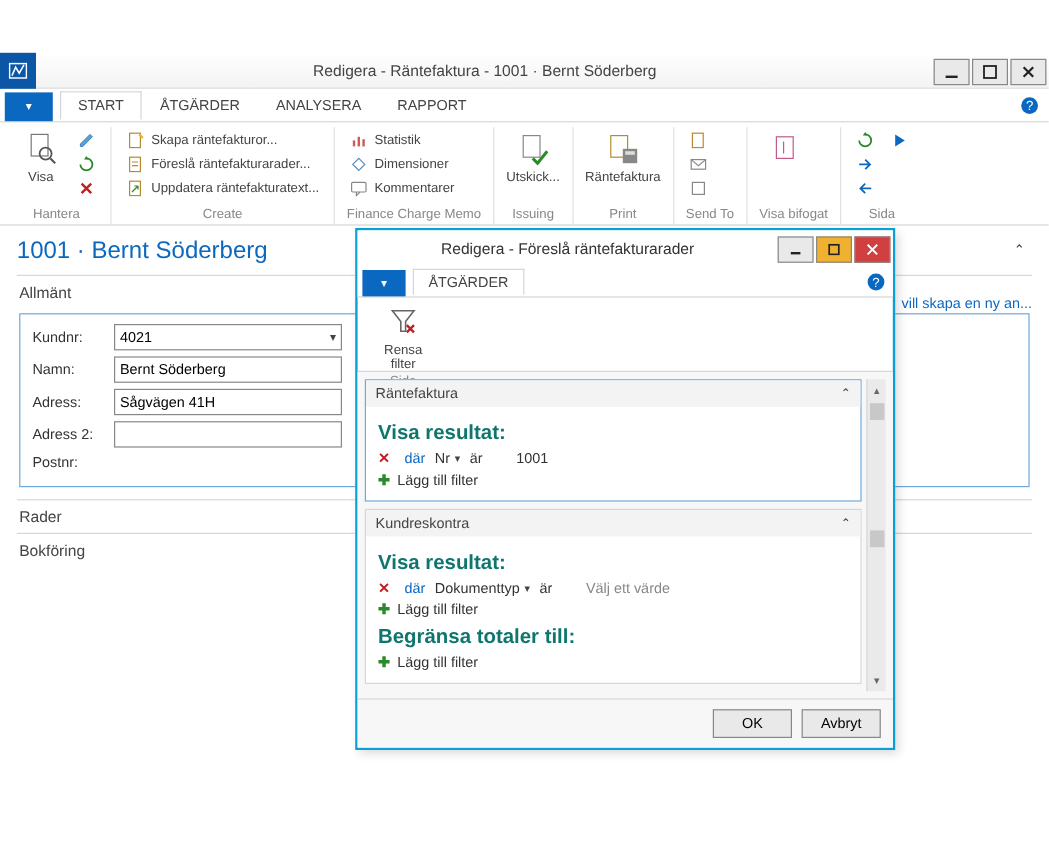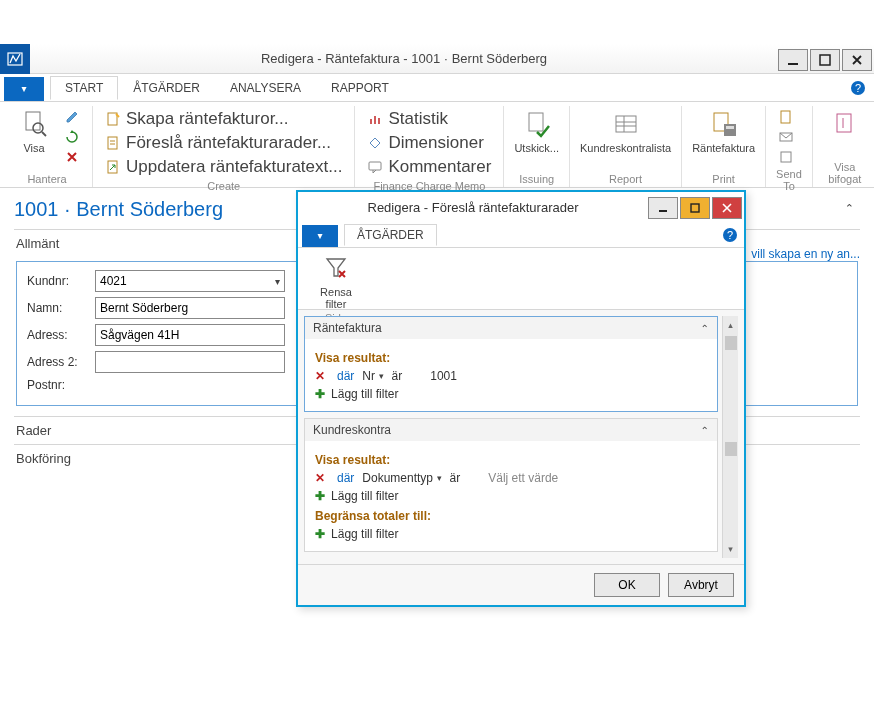--- a/index.html
+++ b/index.html
@@ -21,21 +21,21 @@
 .help-icon { margin-left: auto; margin-right: 8px; color: #0b68c1; font-size: 16px; align-self: center; }
 
 
 .ribbon { height: 86px; border-bottom: 1px solid #d6d6d6; display: flex; padding: 4px 2px 0 2px; }
 .rgroup { border-right: 1px solid #e1e1e1; padding: 2px 10px; display:flex; flex-direction:column; }
 .rgroup-body { flex:1; display:flex; gap: 6px; align-items:flex-start; }
 .rgroup-title { font-size: 11px; color: #888; text-align:center; padding-top: 2px; }
 .bigbtn { display:flex; flex-direction:column; align-items:center; gap:2px; font-size:11px; color:#444; min-width:44px; }
 .bigbtn .ic { width:32px; height:32px; display:flex; align-items:center; justify-content:center; }
 .smallcol { display:flex; flex-direction:column; gap:2px; }
-.smallbtn { display:flex; align-items:center; gap:5px; font-size:17px; color:#444; white-space:nowrap; padding:1px 2px; }
+.smallbtn { display:flex; align-items:center; gap:5px; font-size:11px; color:#444; white-space:nowrap; padding:1px 2px; }
 .smallbtn .ic { width:16px; height:16px; display:flex; align-items:center; justify-content:center; }
 
 
 .page { padding: 10px 14px; position: relative; height: calc(100% - 30px - 28px - 86px); }
 .page-title { color: #0b68c1; font-size: 20px; font-weight: 400; margin-bottom: 8px; }
 .card { border-top: 1px solid #d6d6d6; }
 .card-header { font-size: 13px; color: #444; padding: 6px 2px; }
 .card-body { padding: 4px 2px 10px 2px; }
 .fastcard { border: 1px solid #6fa8dc; padding: 8px 10px; }
 .fldrow { display:flex; align-items:center; margin-bottom: 5px; }
@@ -64,21 +64,21 @@
 .dlg-content { padding: 6px 6px; background:#f7f7f7; display:flex; }
 .dlg-scroll { width:16px; background:#eaeaea; border-left:1px solid #d6d6d6; margin-left:4px; position:relative; }
 .dlg-scroll .up, .dlg-scroll .dn { height:18px; display:flex; align-items:center; justify-content:center; font-size:9px; color:#666; }
 .dlg-scroll .thumb { position:absolute; left:2px; width:12px; background:#c8c8c8; }
 .dlg-scroll .thumb1 { top:20px; height:14px; }
 .dlg-scroll .thumb2 { top:126px; height:14px; }
 .filter-section { background:#fff; border:1px solid #d6d6d6; margin-bottom:6px; }
 .filter-section.active { border:1px solid #6fa8dc; }
 .fs-head { display:flex; align-items:center; justify-content:space-between; padding:4px 8px; font-size:12px; color:#444; background:#f3f3f3; }
 .fs-body { padding:6px 10px 10px 10px; }
-.fs-label { font-size:12px; font-weight:bold; color:#a16207; margin:6px 0 4px 0; }
+.fs-label { font-size:17px; font-weight:bold; color:#0f766e; margin:6px 0 4px 0; }
 .filter-line { display:flex; align-items:center; gap:8px; font-size:12px; color:#333; margin: 3px 0; }
 .filter-line .remove { color:#c02020; font-weight:bold; width:14px; cursor:default; }
 .filter-line .where { color:#0b68c1; }
 .filter-line .field { display:inline-flex; align-items:center; gap:4px; }
 .filter-line .field::after { content:"▾"; font-size:9px; color:#444; }
 .filter-line .val-placeholder { color:#888; }
 .add-filter { display:flex; align-items:center; gap:6px; font-size:12px; color:#333; margin-top:4px; }
 .add-filter .plus { color:#2a8a2a; font-weight:bold; }
 .dlg-buttons { display:flex; justify-content:flex-end; gap:8px; padding:8px 10px; background:#f7f7f7; border-top:1px solid #d6d6d6; }
 .dlg-buttons button, .ok-btn { height:24px; min-width:66px; border:1px solid #888; background:#e9e9e9; font-size:12px; cursor:default; }
@@ -251,34 +251,20 @@
               <rect x="6" y="3" width="14" height="18" fill="none" stroke="#888"></rect>
               <path d="M14 22 L18 26 L26 16" stroke="#2a8a2a" stroke-width="2.5" fill="none"></path>
             </svg>
           </div>
         <span>Utskick...</span>
       </div>
     </div>
     <div class="rgroup-title">Issuing</div>
   </div>
 
-  <div class="rgroup">
-    <div class="rgroup-body">
-      <div class="bigbtn">
-        <div class="ic">
-            <svg width="28" height="28">
-              <rect x="4" y="6" width="20" height="16" fill="none" stroke="#888"></rect>
-              <path d="M4 12 h20 M4 16 h20 M12 6 v16" stroke="#888"></path>
-            </svg>
-          </div>
-        <span>Kundreskontralista</span>
-      </div>
-    </div>
-    <div class="rgroup-title">Report</div>
-  </div>
 
   <div class="rgroup">
     <div class="rgroup-body">
       <div class="bigbtn">
         <div class="ic">
             <svg width="28" height="28">
               <rect x="4" y="3" width="14" height="18" fill="none" stroke="#b88a2a"></rect>
               <rect x="14" y="14" width="12" height="12" fill="#888"></rect>
               <rect x="16" y="16" width="8" height="3" fill="#ddd"></rect>
             </svg>

